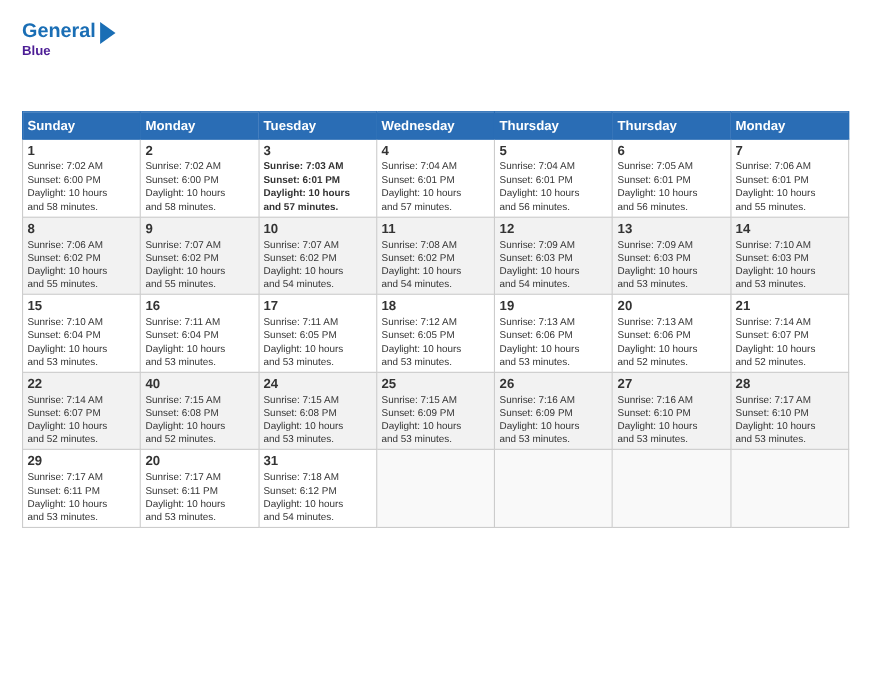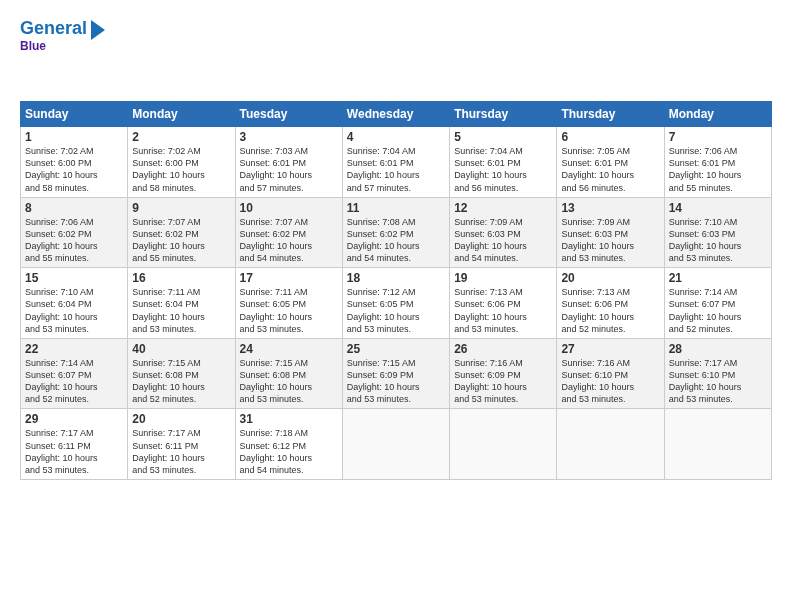--- a/index.html
+++ b/index.html
@@ -136,21 +136,21 @@
     <tbody>
     <tr>
           <td><span class="day-num">1</span><span class="day-info" style="white-space: pre-line;">Sunrise: 7:02 AM
 Sunset: 6:00 PM
 Daylight: 10 hours
 and 58 minutes.</span></td>
           <td><span class="day-num">2</span><span class="day-info" style="white-space: pre-line;">Sunrise: 7:02 AM
 Sunset: 6:00 PM
 Daylight: 10 hours
 and 58 minutes.</span></td>
-          <td><span class="day-num">3</span><span class="day-info" style="white-space: pre-line;">Sunrise: 7:03 AM
+          <td><span class="day-num">3</span><span class="day-info" style="white-space: pre-line; font-weight: bold;">Sunrise: 7:03 AM
 Sunset: 6:01 PM
 Daylight: 10 hours
 and 57 minutes.</span></td>
           <td><span class="day-num">4</span><span class="day-info" style="white-space: pre-line;">Sunrise: 7:04 AM
 Sunset: 6:01 PM
 Daylight: 10 hours
 and 57 minutes.</span></td>
           <td><span class="day-num">5</span><span class="day-info" style="white-space: pre-line;">Sunrise: 7:04 AM
 Sunset: 6:01 PM
 Daylight: 10 hours

